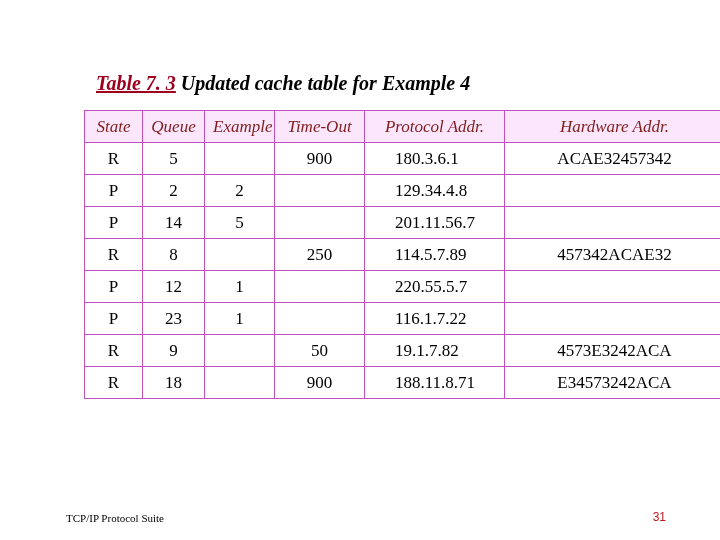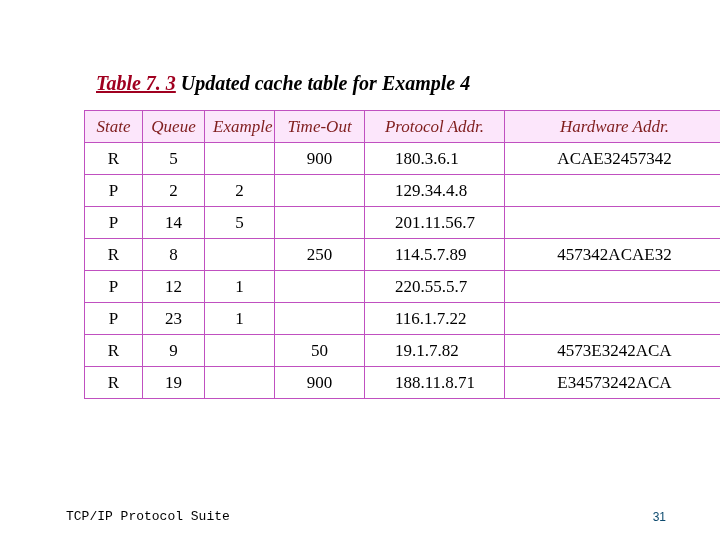--- a/index.html
+++ b/index.html
@@ -62,31 +62,31 @@
     text-align: center;
     font-family: "Times New Roman", Times, serif;
   }
   table.cache td.center { text-align: center; }
   table.cache td.left { text-align: center; }
   table.cache td.proto { text-align: left; padding-left: 30px; }
   .footer-left {
     position: absolute;
     left: 20px;
     bottom: 16px;
-    font-family: Liberation Mono, monospace;
-    font-size: 13px;
+    font-family: Liberation Serif, serif;
+    font-size: 11px;
     color: #000;
   }
   .footer-right {
     position: absolute;
     right: 28px;
     bottom: 16px;
     font-family: Arial, Helvetica, sans-serif;
     font-size: 12px;
-    color: #0c4a6e;
+    color: #b91c1c;
   }
 </style>
 </head>
 <body>
 
 <div class="page">
 
   <div class="caption">
     <span class="tnum">Table 7. 3</span><span>  Updated cache table for Example 4</span>
   </div>
@@ -163,21 +163,21 @@
           <tr>
             <td class="center">R</td>
             <td class="center">9</td>
             <td class="center"></td>
             <td class="center">50</td>
             <td class="proto">19.1.7.82</td>
             <td class="left">4573E3242ACA</td>
           </tr>
           <tr>
             <td class="center">R</td>
-            <td class="center">19</td>
+            <td class="center">18</td>
             <td class="center"></td>
             <td class="center">900</td>
             <td class="proto">188.11.8.71</td>
             <td class="left">E34573242ACA</td>
           </tr>
         </tbody>
     </table>
   </div>
 
   <div class="footer-left">TCP/IP Protocol Suite</div>

